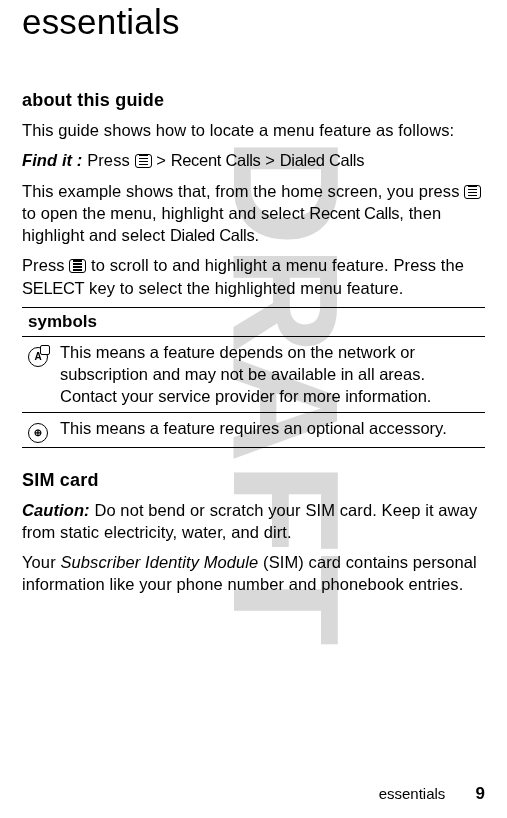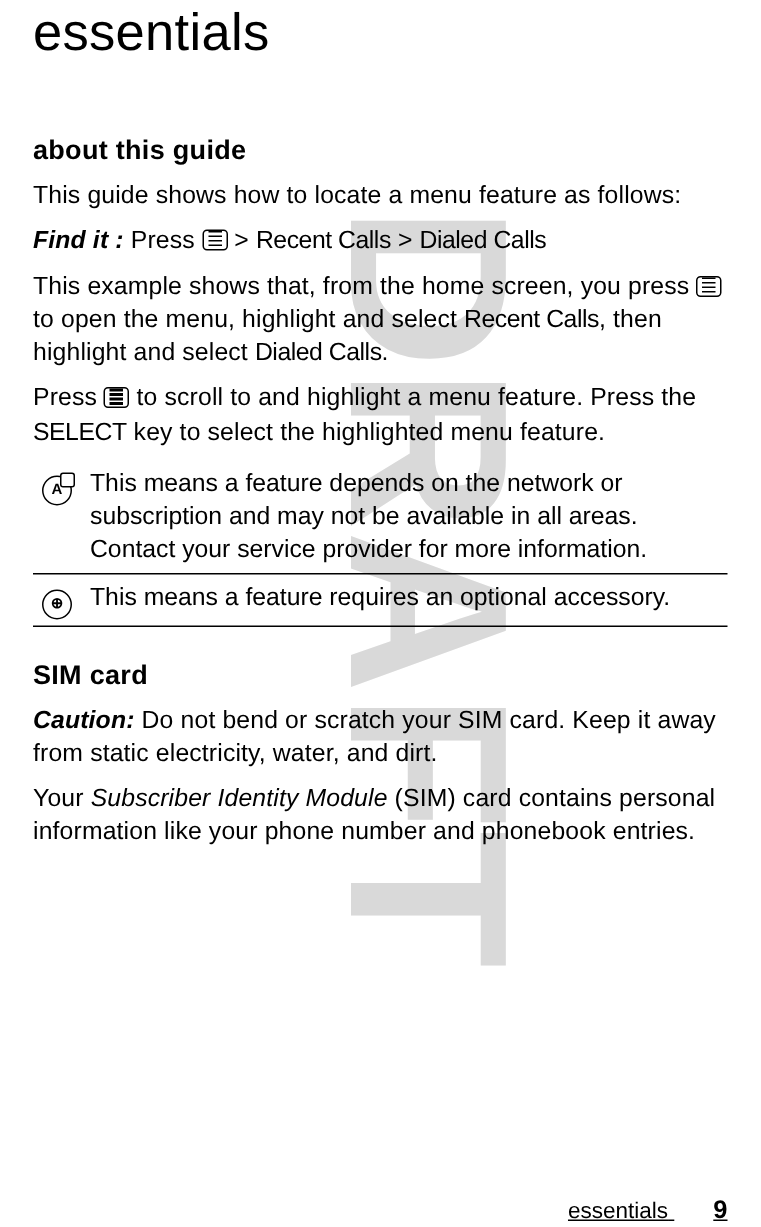--- a/index.html
+++ b/index.html
@@ -91,24 +91,23 @@
     content: "";
     position: absolute;
     top: -3px; right: -3px;
     width: 8px; height: 8px;
     border: 1.2px solid #000;
     border-radius: 2px;
     background: #fff;
   }
   .footer {
     position: absolute;
-    bottom: 1px;
+    bottom: 14px;
     right: 22px;
     font-size: 15px;
-    text-decoration: underline;
   }
   .footer .pnum { font-weight: bold; margin-left: 26px; font-size: 17px; }
   .wm-rotate {
     position:absolute;
     left:50%; top:50%;
     transform: translate(-50%,-52%);
     z-index:0;
     pointer-events:none;
   }
 </style>
@@ -136,20 +135,23 @@
   <p class="body">
     <span>This example shows that, from the home screen, you press </span><span class="key-icon"></span><span> to open the menu, highlight and select </span><span class="condensed">Recent Calls</span><span>, then highlight and select </span><span class="condensed">Dialed Calls</span><span>.</span>
   </p>
 
   <p class="body">
     <span>Press </span><span class="key-icon"></span><span> to scroll to and highlight a menu feature. Press the </span><span class="condensed">SELECT</span><span> key to select the highlighted menu feature.</span>
   </p>
 
   <table class="symbols">
     <tbody>
+        <tr>
+          <th colspan="2">symbols</th>
+        </tr>
     <tr>
       <td class="iconcell"><span class="sym-icon net">A</span></td>
       <td>This means a feature depends on the network or subscription and may not be available in all areas. Contact your service provider for more information.</td>
     </tr>
     <tr>
       <td class="iconcell"><span class="sym-icon">⊕</span></td>
       <td>This means a feature requires an optional accessory.</td>
     </tr>
   </tbody>
     </table>

